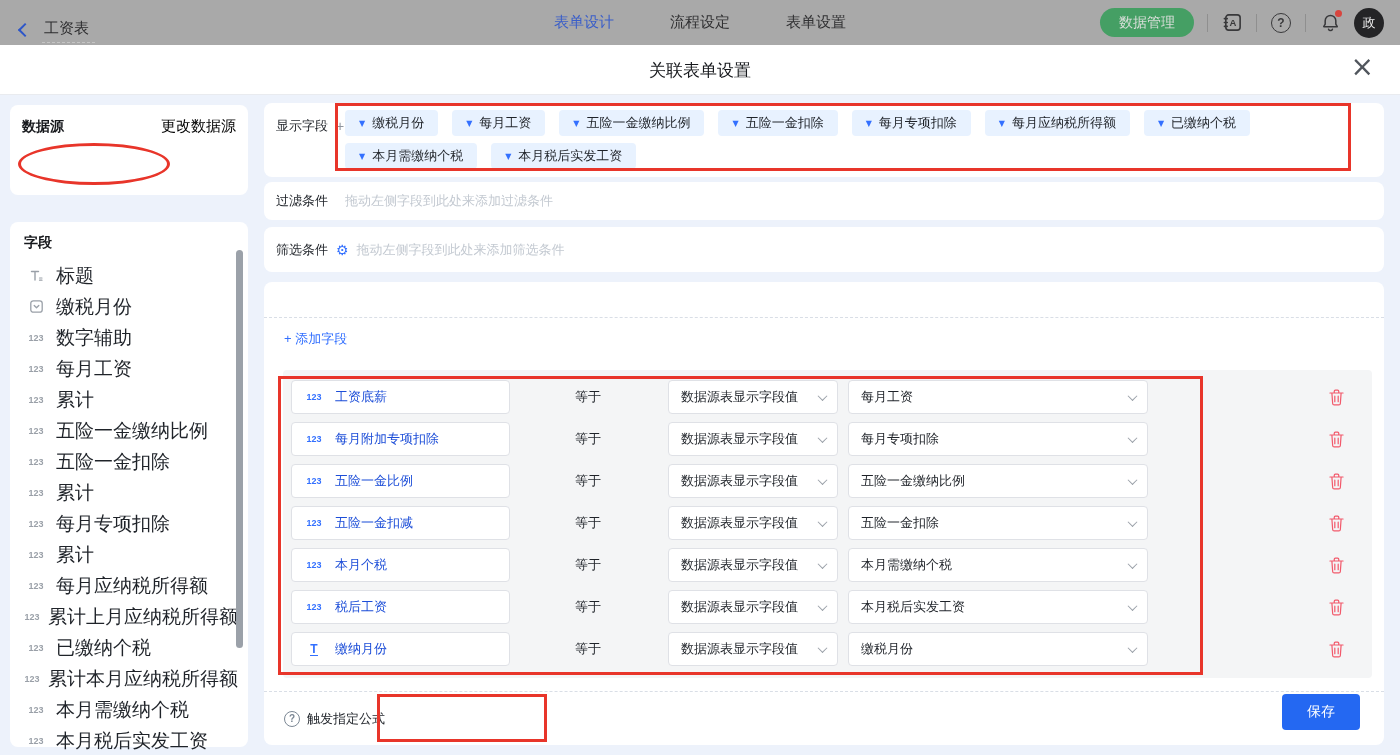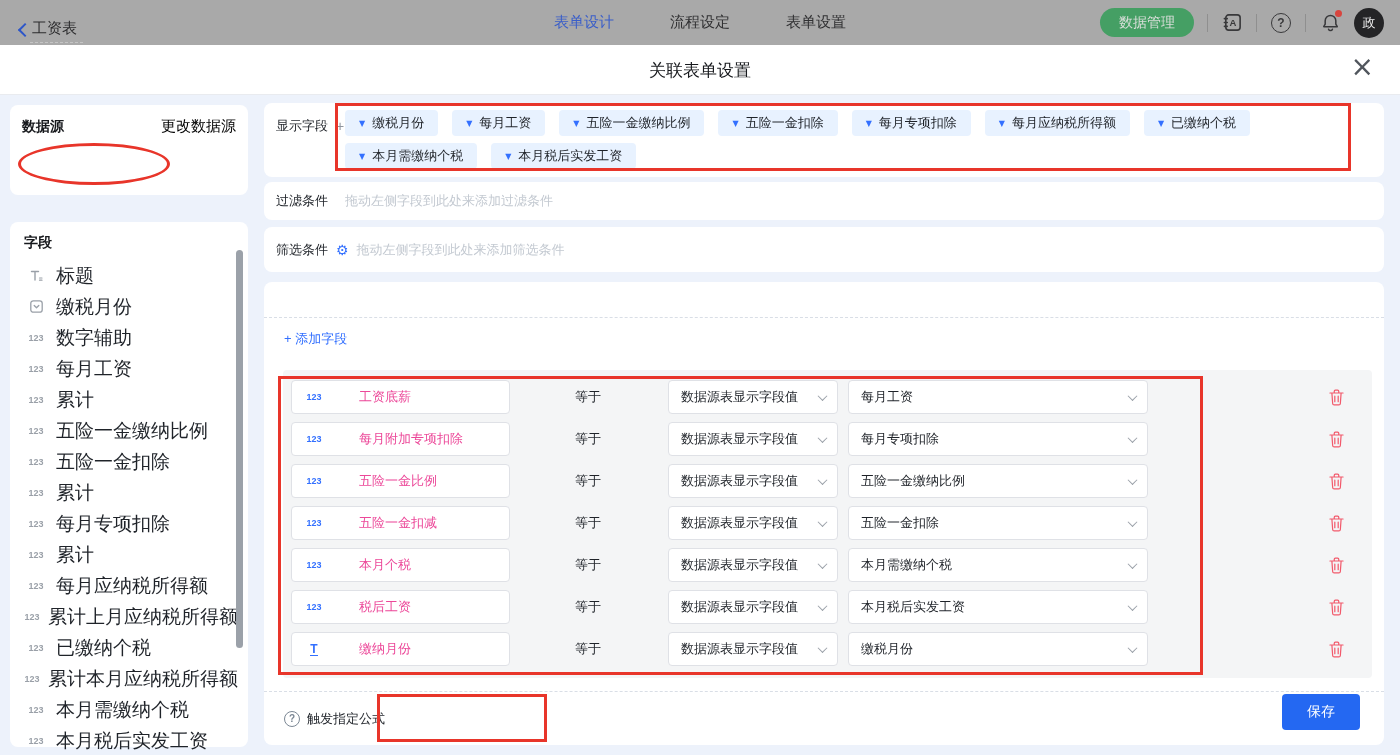--- a/index.html
+++ b/index.html
@@ -2,21 +2,21 @@
 <html><head>
 <meta charset="utf-8">
 <style>
   * { margin:0; padding:0; box-sizing:border-box; }
   html,body { width:1400px; height:755px; }
   body { font-family:"Liberation Sans","DejaVu Sans",sans-serif; background:#edf2fb; color:#1f2329; overflow:hidden; }
   #app { position:relative; width:1400px; height:755px; }
 
   
   .topbar { position:absolute; left:0; top:0; width:1400px; height:45px; background:#a9a9a9; display:flex; align-items:center; }
-  .tb-left { position:absolute; left:20px; top:0; height:60px; display:flex; align-items:center; }
+  .tb-left { position:absolute; left:20px; top:0; height:60px; display:flex; align-items:center; gap:12px; }
   .back-chev { width:10px; height:10px; border-left:2.5px solid #2d56c9; border-bottom:2.5px solid #2d56c9; transform:rotate(45deg); cursor:pointer; }
   .tb-title { font-size:15px; color:#2c2c2e; border-bottom:1px dashed #c4c4c4; padding:2px 6px 4px 2px; }
   .tb-tabs { position:absolute; left:50%; top:0; transform:translateX(-50%); height:45px; display:flex; align-items:center; gap:56px; }
   .tb-tab { font-size:15px; color:#303032; cursor:pointer; }
   .tb-tab.active { color:#3a5ec9; }
   .tb-right { position:absolute; right:16px; top:0; height:45px; display:flex; align-items:center; gap:13px; }
   .pill { height:29px; padding:0 19px; border:none; border-radius:15px; background:#459f64; color:#d9ded9; font-size:14px; cursor:pointer; font-family:inherit; }
   .tb-sep { width:1px; height:18px; background:#8f8f8f; }
   .tb-ic { width:22px; height:22px; display:flex; align-items:center; justify-content:center; color:#39393b; cursor:pointer; position:relative; }
   .help-circle { width:20px; height:20px; border:1.6px solid #39393b; border-radius:50%; display:flex; align-items:center; justify-content:center; font-size:12px; font-weight:bold; color:#39393b; }
@@ -71,21 +71,21 @@
   .intro { position:absolute; left:20px; top:12px; font-size:13px; color:#5f6570; }
   .dash { position:absolute; left:0; right:0; border-top:1px dashed #d9dee6; }
   .dash-top { top:35px; }
   .dash-bot { top:409px; }
   .add-field { position:absolute; left:20px; top:48px; font-size:13px; color:#3370ff; cursor:pointer; }
   .panel { position:absolute; left:19px; top:88px; width:1089px; height:308px; background:#f4f5f6; border-radius:4px; padding-top:10px; display:flex; flex-direction:column; gap:8px; }
   .map-row { display:flex; align-items:center; height:34px; padding-left:8px; }
   .field-box { width:219px; height:34px; background:#fff; border:1px solid #dfe1e6; border-radius:4px; display:flex; align-items:center; gap:9px; padding-left:10px; cursor:pointer; }
   .field-box .num-ico { color:#3370ff; }
   .t-ico { color:#3370ff; font-size:12px; font-weight:bold; border-bottom:1.5px solid #3370ff; line-height:12px; }
-  .fb-lbl { font-size:13px; color:#ec4899;margin-left:24px; }
+  .fb-lbl { font-size:13px; color:#1d4ed8; }
   .equals { margin-left:65px; width:28px; font-size:13px; font-weight:500; color:#1f2329; }
   .dd { height:34px; background:#fff; border:1px solid #dfe1e6; border-radius:4px; display:flex; align-items:center; justify-content:space-between; padding:0 11px 0 12px; cursor:pointer; }
   .dd1 { width:170px; margin-left:65px; }
   .dd2 { width:300px; margin-left:10px; }
   .dd .txt { font-size:13px; color:#1f2329; white-space:nowrap; overflow:hidden; }
   .chev { width:7px; height:7px; border-right:1.5px solid #9aa0a8; border-bottom:1.5px solid #9aa0a8; transform:rotate(45deg) translate(-1px,-1px); flex:none; }
   .trash { margin-left:auto; margin-right:28px; color:#f2596b; cursor:pointer; display:flex; }
 
   .big-footer { position:absolute; left:0; top:410px; width:100%; height:53px; display:flex; align-items:center; }
   .q-ico { width:16px; height:16px; border:1.4px solid #7b8794; border-radius:50%; color:#7b8794; font-size:10px; font-weight:bold; display:flex; align-items:center; justify-content:center; margin-left:20px; cursor:pointer; }

